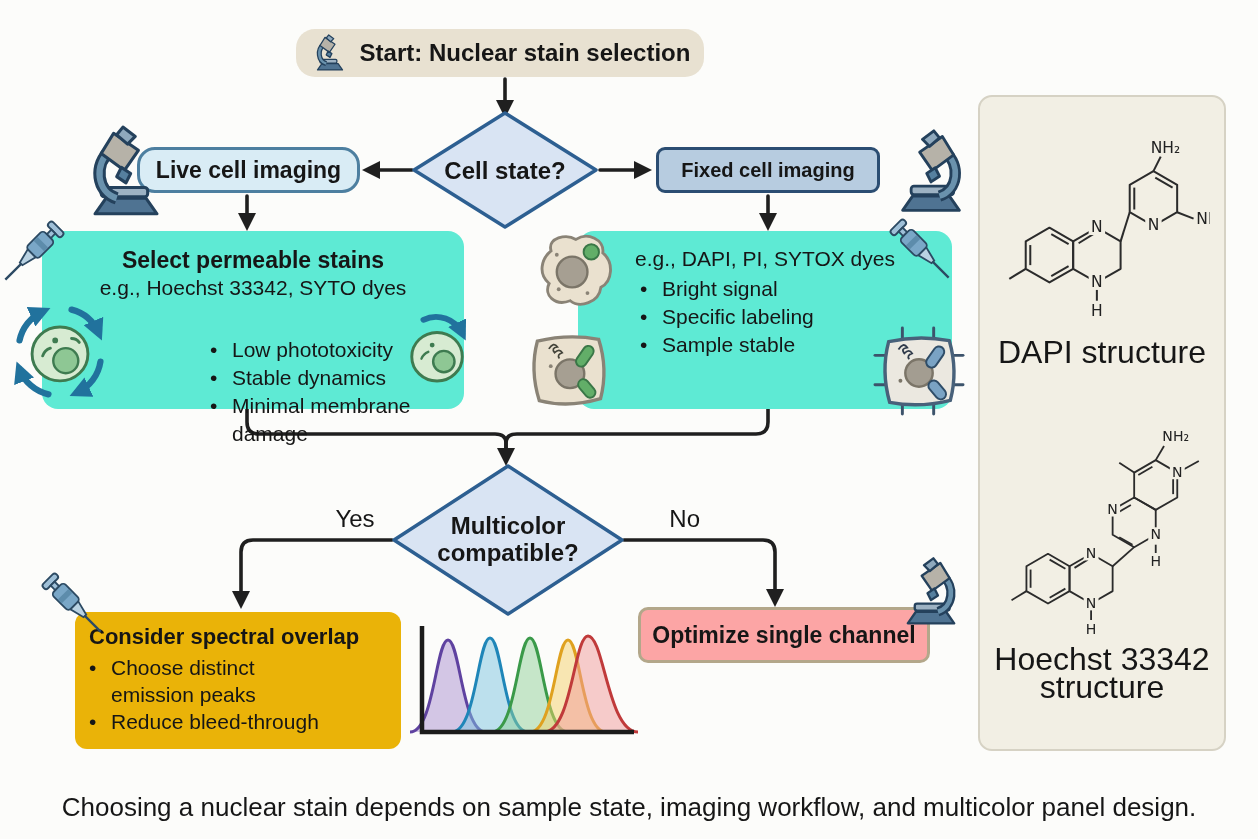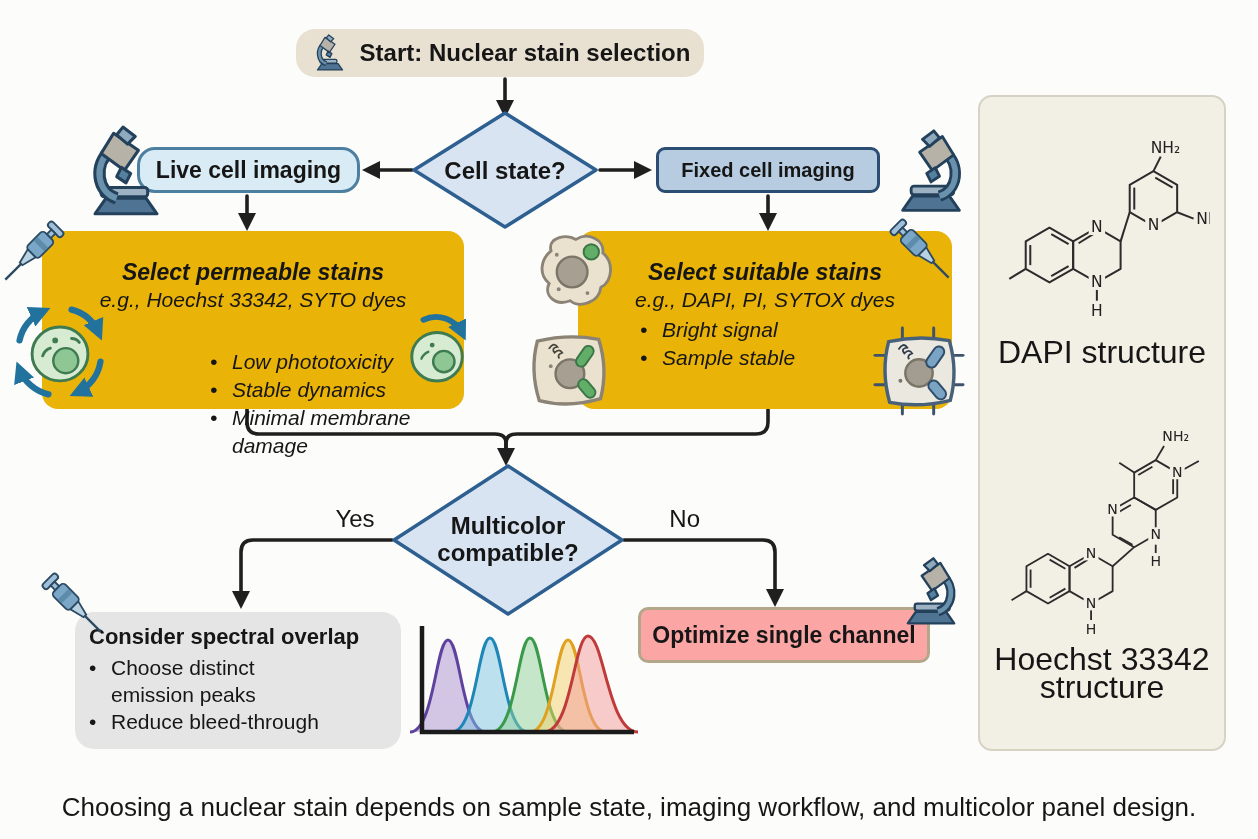--- a/index.html
+++ b/index.html
@@ -6,33 +6,33 @@
   body{
     width:1258px;height:839px;position:relative;overflow:hidden;
     background:#fcfcfa;color:#161616;
     font-family:"Liberation Sans",sans-serif;
   }
   .abs{position:absolute;}
   .box{display:flex;align-items:center;justify-content:center;text-align:center;box-sizing:border-box;}
   .start-box{left:296px;top:29px;width:408px;height:48px;background:#e8e1d1;border-radius:19px;font-weight:bold;font-size:24px;gap:10px;}
   .live-box{left:137px;top:147px;width:223px;height:46px;background:#d9ecf5;border:3px solid #4d7fa0;border-radius:18px;font-weight:bold;font-size:23px;}
   .fixed-box{left:656px;top:147px;width:224px;height:46px;background:#b7cce0;border:3px solid #2b4d72;border-radius:9px;font-weight:bold;font-size:20px;}
-  .panel{background:#eab308;border-radius:16px;box-sizing:border-box;padding-top:26px;font-style:italic;}
+  .panel{background:#5eead4;border-radius:16px;box-sizing:border-box;padding-top:14px;}
   .panel-left{left:42px;top:231px;width:422px;height:178px;}
   .panel-right{left:578px;top:231px;width:374px;height:178px;}
   .panel h3{margin:2px 0 0 0;font-size:23px;text-align:center;}
   .panel .sub{margin:2px 0 4px 0;font-size:21px;text-align:center;}
   ul.blist{list-style:none;margin:4px 0 0 0;padding:0;font-size:21px;line-height:28px;}
   ul.blist li{position:relative;padding-left:22px;}
   ul.blist li::before{content:"•";position:absolute;left:0;top:0;}
   .panel-left ul.blist{margin-left:168px;margin-top:36px;}
   .panel-right ul.blist{margin-left:62px;}
   .diamond-label{display:flex;flex-direction:column;align-items:center;justify-content:center;font-weight:bold;font-size:24px;line-height:27px;text-align:center;}
   .yn{font-size:24px;text-align:center;}
-  .consider-box{left:75px;top:612px;width:326px;height:137px;background:#e5e5e5;border-radius:19px;box-sizing:border-box;padding:10px 8px 0 14px;}
+  .consider-box{left:75px;top:612px;width:326px;height:137px;background:#eab308;border-radius:12px;box-sizing:border-box;padding:10px 8px 0 14px;}
   .consider-box h3{margin:2px 0 4px 0;font-size:22px;}
   .consider-box ul.blist{font-size:21px;line-height:27px;}
   .optimize-box{left:638px;top:607px;width:292px;height:56px;background:#fca5a5;border:3px solid #b3a78a;border-radius:10px;font-weight:bold;font-size:23px;}
   .sidebar{left:978px;top:95px;width:248px;height:656px;background:#f2efe4;border:2px solid #d6d2c4;border-radius:14px;box-sizing:border-box;}
   .struct-label{font-size:32px;text-align:center;line-height:28px;}
   .caption{left:0;top:792px;width:1258px;font-size:26px;text-align:center;}
   svg{display:block;}
   .chem text{font-family:"DejaVu Sans",sans-serif;font-size:17px;fill:#222;}
 </style>
 </head>
@@ -104,24 +104,24 @@
   <h3>Select permeable stains</h3>
   <div class="sub">e.g., Hoechst 33342, SYTO dyes</div>
   <ul class="blist">
     <li>Low phototoxicity</li>
     <li>Stable dynamics</li>
     <li>Minimal membrane damage</li>
   </ul>
 </div>
 
 <div class="abs panel panel-right">
-  <h3>Select suitable stains</h3>
   <div class="sub">e.g., DAPI, PI, SYTOX dyes</div>
   <ul class="blist">
     <li>Bright signal</li>
+    <li>Specific labeling</li>
     <li>Sample stable</li>
   </ul>
 </div>
 
 <div class="abs consider-box">
   <h3>Consider spectral overlap</h3>
   <ul class="blist" style="width:250px;">
     <li>Choose distinct emission peaks</li>
     <li>Reduce bleed-through</li>
   </ul>

